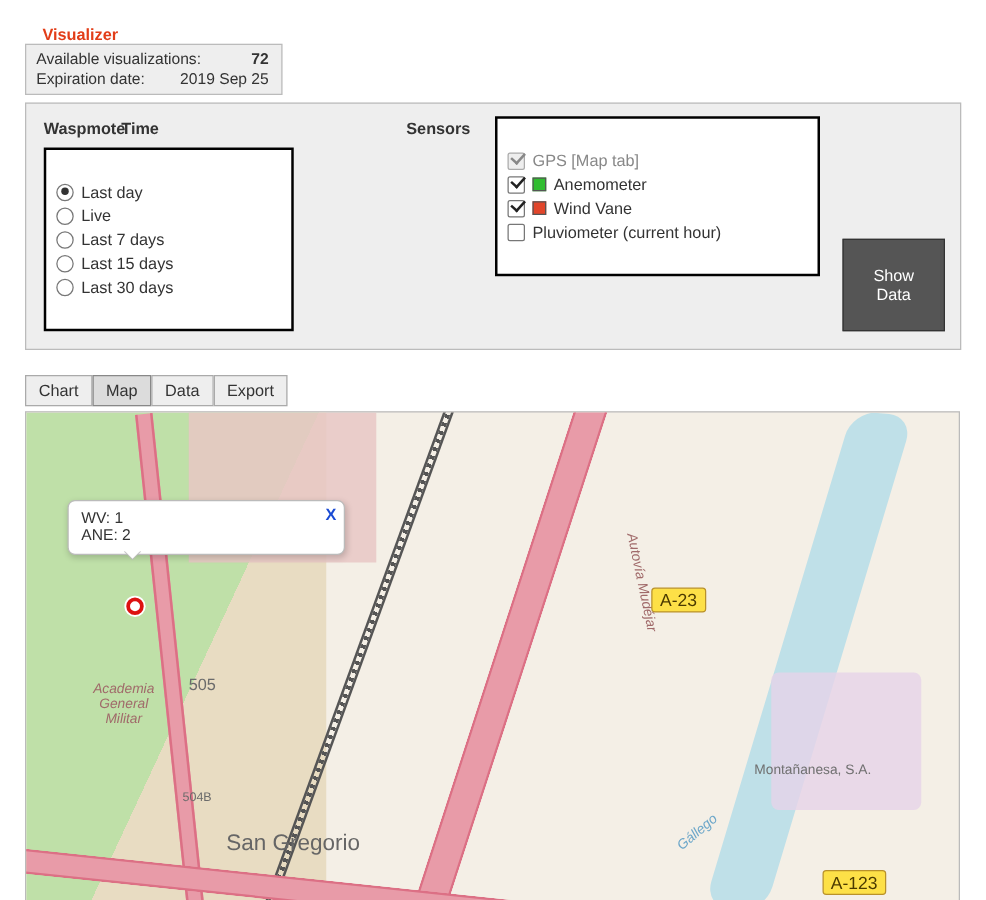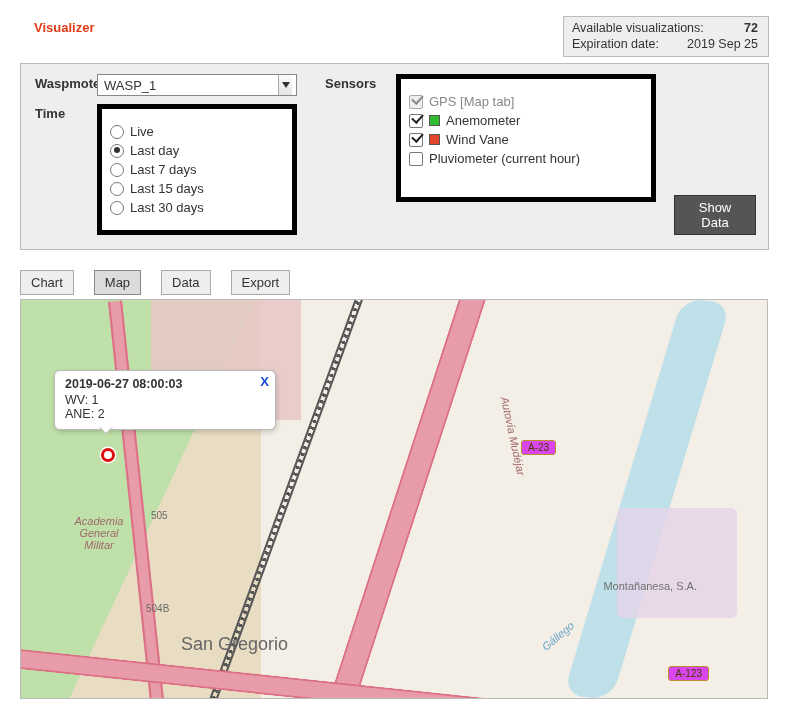--- a/index.html
+++ b/index.html
@@ -13,36 +13,36 @@
   .page {
     padding: 16px 20px 12px 20px;
   }
 
   
   .header-row {
     display: flex;
     justify-content: space-between;
     align-items: flex-start;
     margin-bottom: 6px;
+    flex-direction: column;
   }
   .title {
     font-weight: bold;
     color: #e23d18;
     font-size: 13px;
     padding-left: 14px;
     padding-top: 4px;
   }
   .stats-box {
     border: 1px solid #bbb;
     background: #eee;
     padding: 4px 10px 4px 8px;
     font-size: 12.5px;
     line-height: 1.25;
     min-width: 206px;
-    margin-left: 48px;
   }
   .stats-row { display: flex; justify-content: space-between; }
   .stats-row .val { font-weight: bold; padding-left: 14px; }
 
   
   .config-panel {
     border: 1px solid #bbb;
     background: #eee;
     padding: 10px 12px 14px 14px;
     display: flex;
@@ -75,22 +75,22 @@
     height: 100%;
     display: flex;
     align-items: center;
     justify-content: center;
     border-left: 1px solid #aaa;
     background: linear-gradient(#fafafa,#e5e5e5);
   }
   .wasp-select .caret svg { display:block; }
   .radio-box, .sensor-box {
     background: #fff;
-    border: 5px solid #000000;
-    padding: 13px 8px;
+    border: 2px solid #000000;
+    padding: 24px 8px;
     width: 200px;
   }
   .radio-row, .sensor-row {
     display: flex;
     align-items: center;
     gap: 6px;
     padding: 2px 0;
     font-size: 13px;
   }
   .radio {
@@ -143,28 +143,28 @@
   .muted { color:#888; }
   .btn-holder {
     align-self: flex-end;
     margin-left: auto;
   }
   .show-btn {
     background: #555;
     color: #fff;
     font-size: 13px;
     border: 1px solid #333;
-    padding: 4px 10px;
+    padding: 21px 10px;
     cursor: pointer;
   }
 
   
   .tabs {
     display: flex;
-    gap: 20px;
+    gap: 0;
     margin-top: 20px;
   }
   .tab {
     border: 1px solid #aaa;
     background: #eee;
     padding: 4px 10px;
     font-size: 13px;
     cursor: pointer;
   }
   .tab.active {
@@ -205,27 +205,27 @@
             background: #e7c7c4; opacity:.85; }
   .campus { position:absolute; right:30px; bottom:80px; width:120px; height:110px;
             background:#e6d3e8; opacity:.8; border-radius:6px; }
 
   .map-label { position:absolute; font-size:11px; color:#7a5a5a; font-style:italic; text-align:center; }
   .lbl-agm   { left:48px; top:215px; width:60px; color:#a06a6a; }
   .lbl-sg    { left:160px; top:334px; font-size:18px; color:#666; font-style:normal;}
   .lbl-aut   { left:452px; top:130px; color:#a06a6a; transform: rotate(78deg); }
   .lbl-mon   { right:70px; top:280px; color:#707070; font-style:normal; }
   .lbl-gal   { right:190px; top:330px; color:#6ba6c9; font-style:italic; transform: rotate(-40deg);}
-  .lbl-505   { left:130px; top:210px; color:#6b6b6b; font-style:normal; font-size:10px;}
+  .lbl-505   { left:130px; top:210px; color:#6b6b6b; font-style:normal; font-size:13px;}
   .lbl-504b  { left:125px; top:303px; color:#6b6b6b; font-style:normal; font-size:10px;}
 
   .road-badge {
     position:absolute; padding:1px 6px;
-    border:1px solid #b9912a; background:#d946ef; border-radius:3px;
-    font-size:10px; color:#4b3a00;
+    border:1px solid #b9912a; background:#fde047; border-radius:3px;
+    font-size:14px; color:#4b3a00;
   }
   .badge-a23  { left:500px; top:140px; }
   .badge-a123 { right:58px; top:366px; }
 
   
   .tooltip {
     position:absolute;
     left:33px; top:70px;
     width:222px;
     background:#fff;
@@ -273,38 +273,30 @@
         <span>Expiration date:</span>
         <span>2019 Sep 25</span>
       </div>
     </div>
   </div>
 
   <div class="config-panel">
 
     <div class="col-left">
       <div class="lbl">Waspmote</div>
-      <div class="wasp-select">
-        <span>WASP_1</span>
-        <span class="caret">
-          <svg width="8" height="6" viewBox="0 0 8 6">
-              <path d="M0 0 L8 0 L4 6 Z" fill="#333"></path>
-            </svg>
-        </span>
-      </div>
 
       <div class="lbl">Time</div>
       <div class="radio-box">
         <div class="radio-row">
+          <span class="radio checked"></span>
+          <span>Last day</span>
+        </div>
+        <div class="radio-row">
           <span class="radio"></span>
           <span>Live</span>
-        </div>
-        <div class="radio-row">
-          <span class="radio checked"></span>
-          <span>Last day</span>
         </div>
         <div class="radio-row">
           <span class="radio"></span>
           <span>Last 7 days</span>
         </div>
         <div class="radio-row">
           <span class="radio"></span>
           <span>Last 15 days</span>
         </div>
         <div class="radio-row">
@@ -368,21 +360,20 @@
     <div class="map-label lbl-mon">Montañanesa, S.A.</div>
     <div class="map-label lbl-gal">Gállego</div>
     <div class="map-label lbl-505">505</div>
     <div class="map-label lbl-504b">504B</div>
 
     <div class="road-badge badge-a23">A-23</div>
     <div class="road-badge badge-a123">A-123</div>
 
     <div class="tooltip">
       <span class="close">X</span>
-      <div class="ts">2019-06-27 08:00:03</div>
       <div>WV: 1</div>
       <div>ANE: 2</div>
     </div>
 
     <div class="marker"></div>
   </div>
 
 </div>
 
 </body></html>

